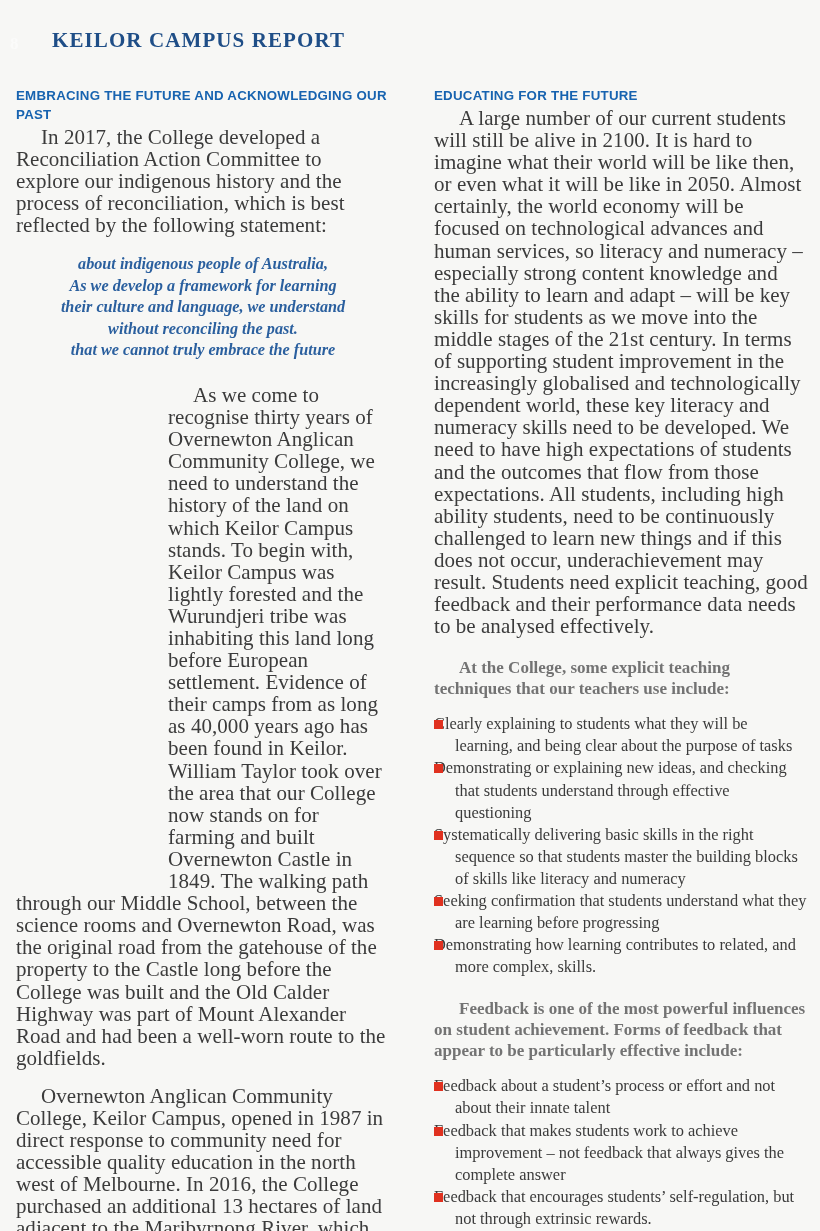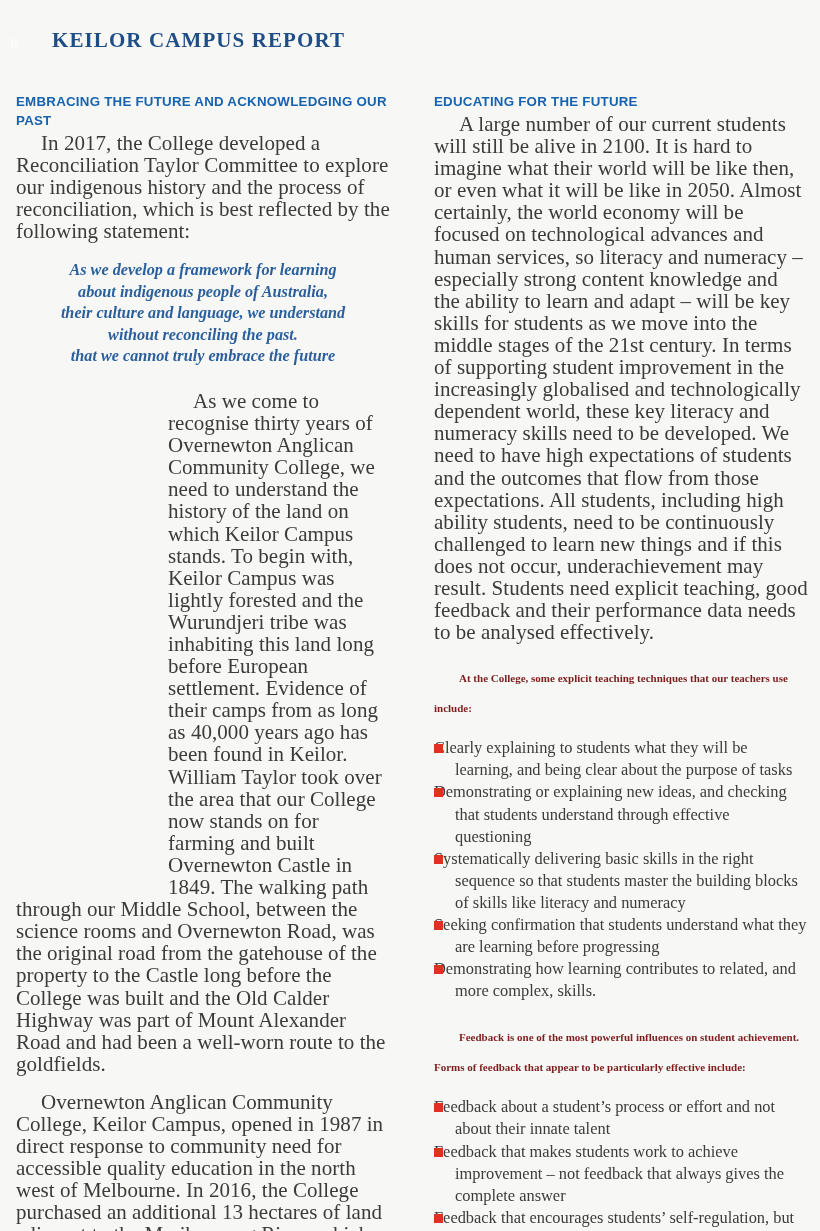--- a/index.html
+++ b/index.html
@@ -50,21 +50,21 @@
     font-family: "Liberation Serif", "DejaVu Serif", serif;
     font-size: 21px;
     font-weight: bold;
     color: #1f4e87;
     letter-spacing: 1.1px;
   }
 
   
   .col {
     position: absolute;
-    top: 92px;
+    top: 86px;
     width: 374px;
     height: 1130px;
   }
   .col-left  { left: 16px; }
   .col-right { left: 434px; }
 
   
   .section-heading {
     font-family: "Liberation Sans", "DejaVu Sans", sans-serif;
     font-size: 13.3px;
@@ -105,24 +105,24 @@
     float: left;
     width: 152px;
     height: 500px;
     margin: 0;
     background: transparent;
   }
 
   
   .sub-heading {
     margin: 20px 0 14px 0;
-    font-size: 11px;
-    line-height: 30px;
-    font-weight: bold;
-    color: #7f1d1d;
+    font-size: 17px;
+    line-height: 21px;
+    font-weight: bold;
+    color: #737373;
     text-indent: 25px;
   }
 
   
   ul.bullets {
     list-style: none;
     margin: 0 0 16px 0;
     padding: 0;
   }
   ul.bullets li {
@@ -157,25 +157,25 @@
   <div class="masthead">
     <div class="page-number">8</div>
     <div class="report-title">KEILOR CAMPUS REPORT</div>
   </div>
 
   <div class="col col-left">
 
     <div class="section-heading">EMBRACING THE FUTURE AND ACKNOWLEDGING OUR PAST</div>
 
 
-    <p class="body">In 2017, the College developed a Reconciliation Taylor Committee to explore our indigenous history and the process of reconciliation, which is best reflected by the following statement:</p>
+    <p class="body">In 2017, the College developed a Reconciliation Action Committee to explore our indigenous history and the process of reconciliation, which is best reflected by the following statement:</p>
 
     <div class="pullquote">
+      <span>about indigenous people of Australia,</span>
       <span>As we develop a framework for learning</span>
-      <span>about indigenous people of Australia,</span>
       <span>their culture and language, we understand</span>
       <span>without reconciling the past.</span>
       <span>that we cannot truly embrace the future</span>
     </div>
 
     <div class="wrap-float"></div>
 
     <p class="body">As we come to recognise thirty years of Overnewton Anglican Community College, we need to understand the history of the land on which Keilor Campus stands. To begin with, Keilor Campus was lightly forested and the Wurundjeri tribe was inhabiting this land long before European settlement. Evidence of their camps from as long as 40,000 years ago has been found in Keilor. William Taylor took over the area that our College now stands on for farming and built Overnewton Castle in 1849. The walking path through our Middle School, between the science rooms and Overnewton Road, was the original road from the gatehouse of the property to the Castle long before the College was built and the Old Calder Highway was part of Mount Alexander Road and had been a well-worn route to the goldfields.</p>
 
     <p class="body">Overnewton Anglican Community College, Keilor Campus, opened in 1987 in direct response to community need for accessible quality education in the north west of Melbourne. In 2016, the College purchased an additional 13 hectares of land adjacent to the Maribyrnong River, which brings us to the 23 hectare campus that we can see today on this land.</p>

